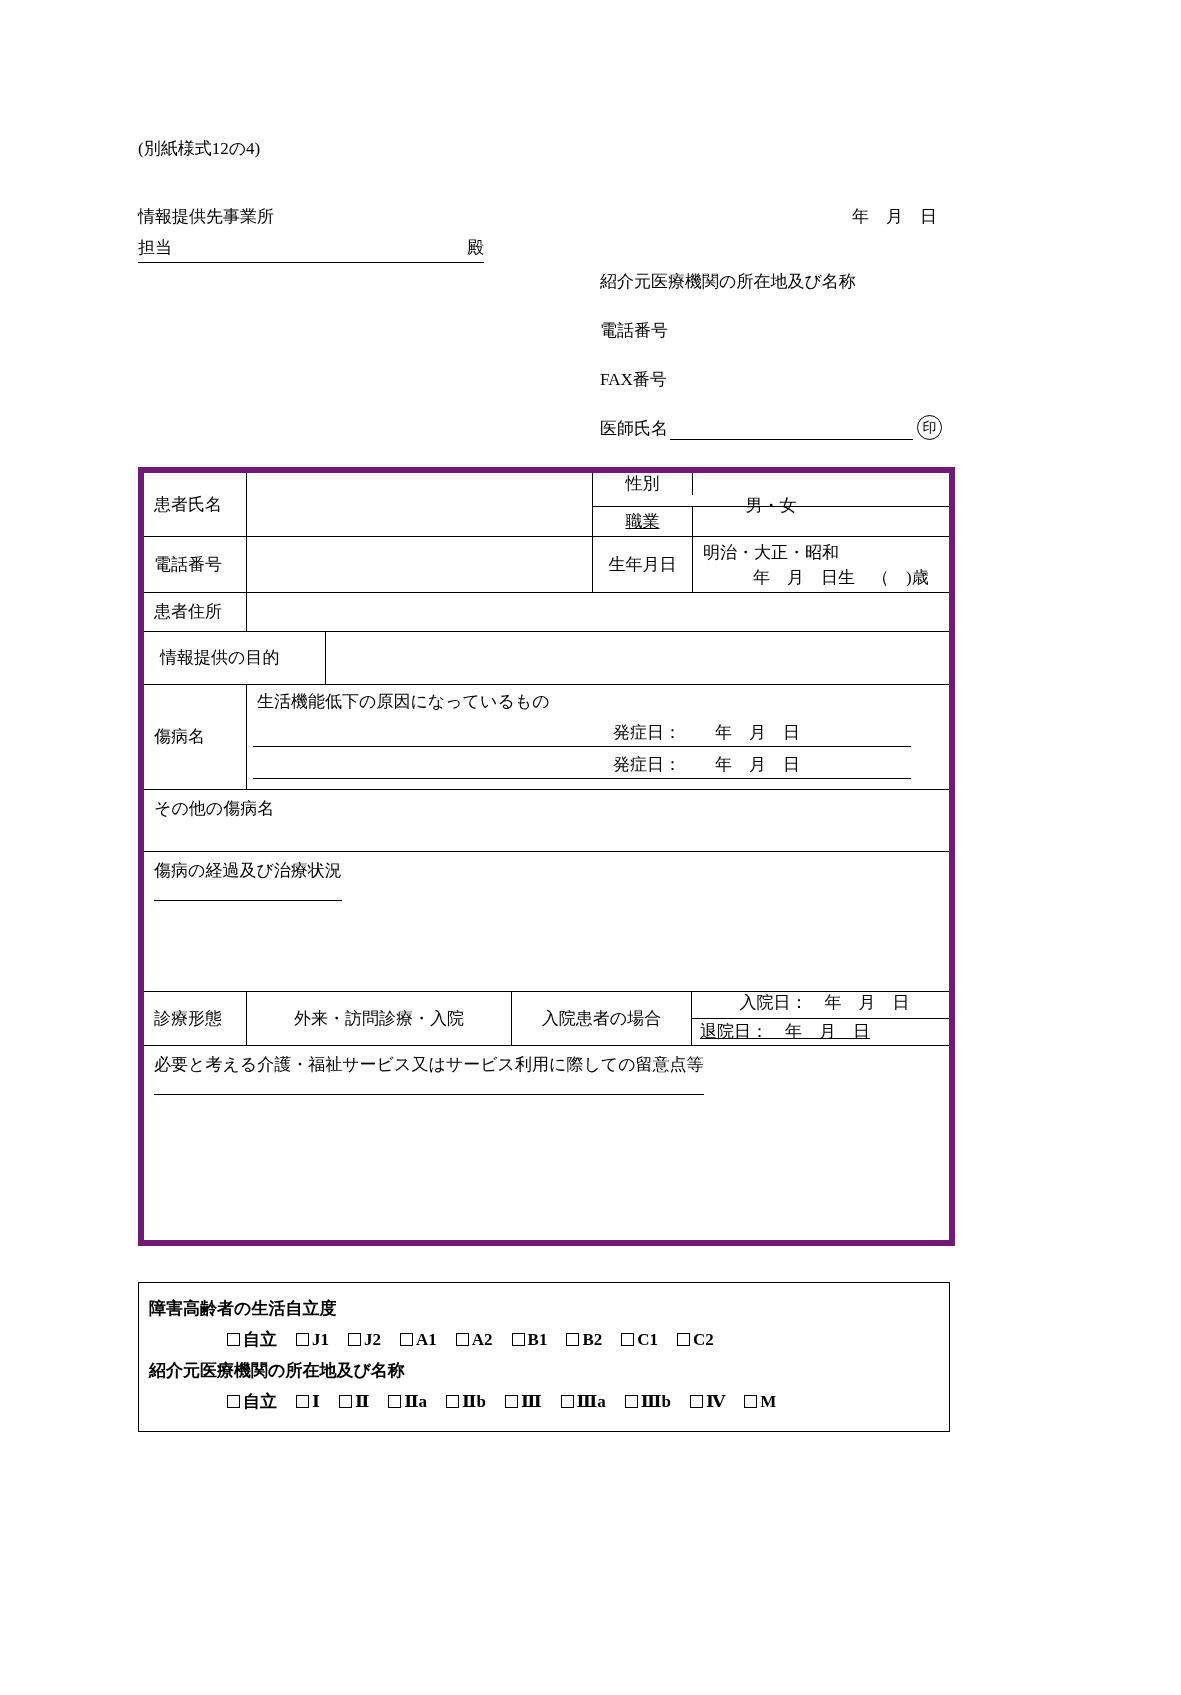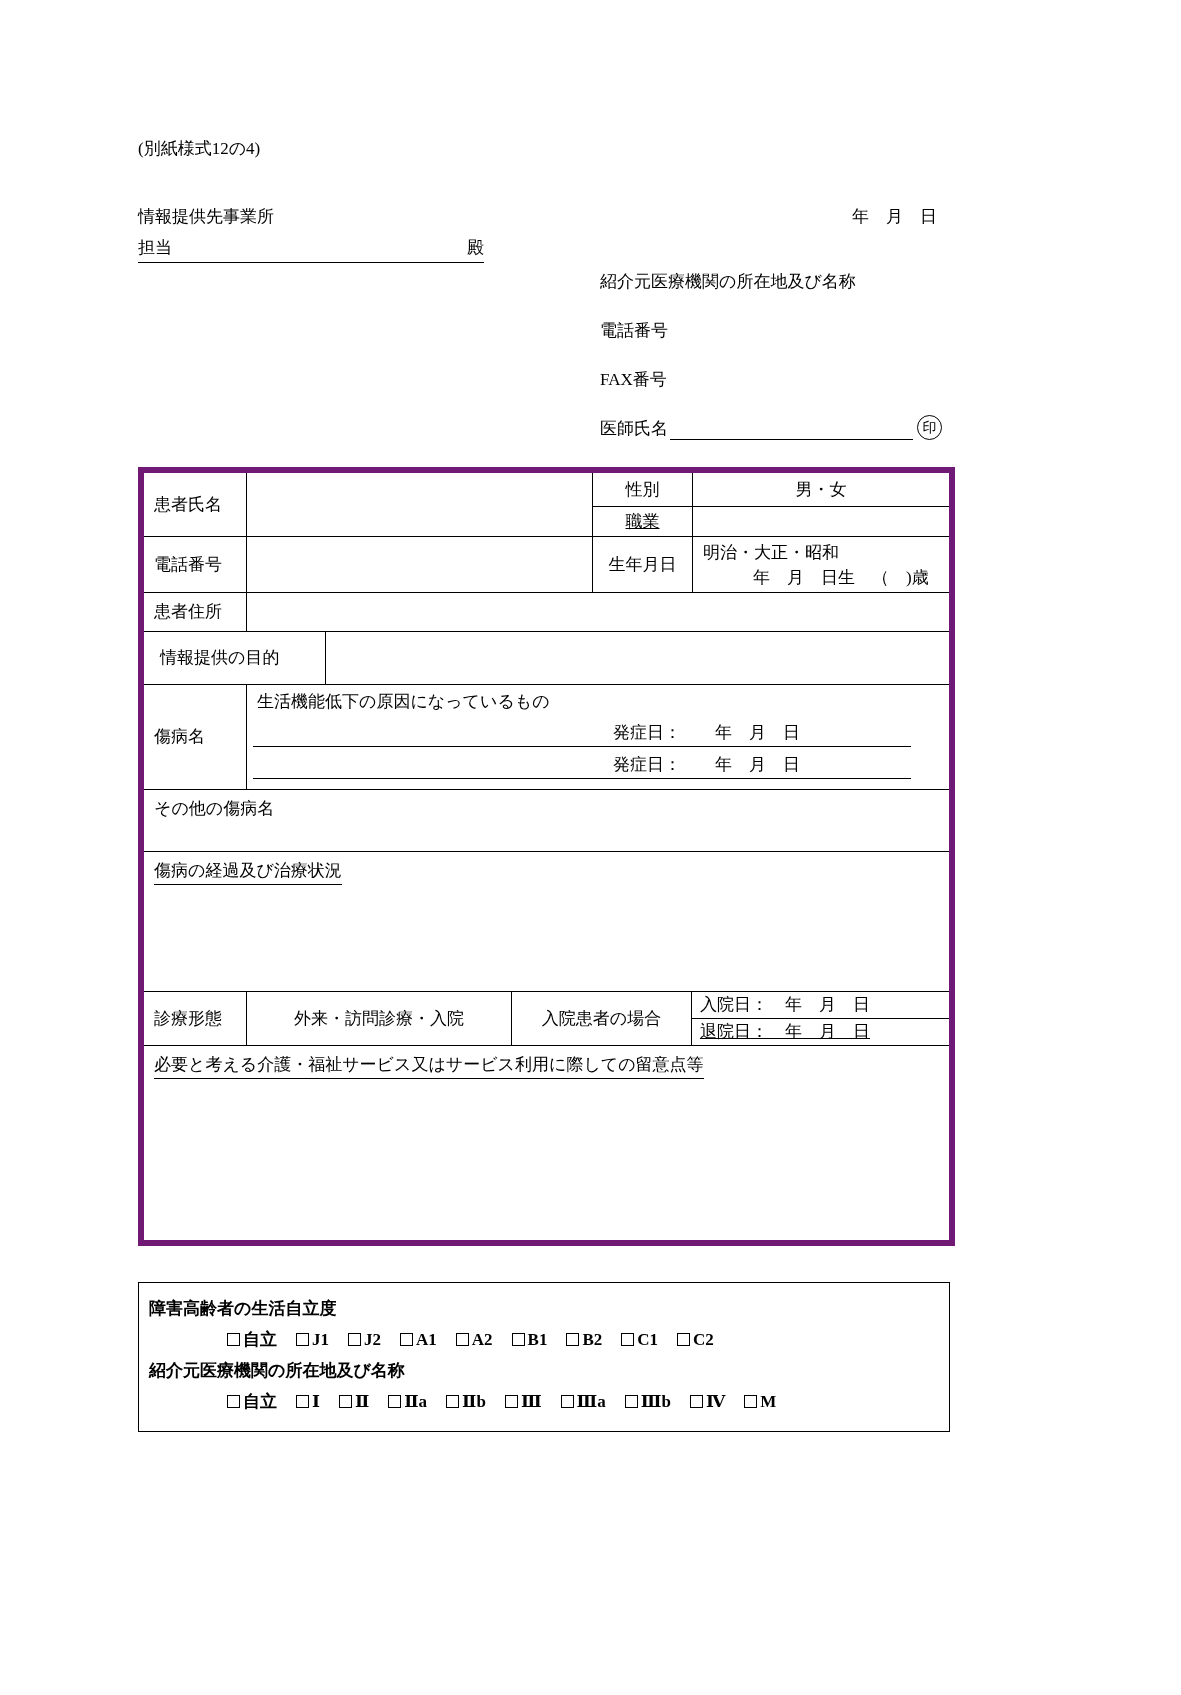--- a/index.html
+++ b/index.html
@@ -46,33 +46,33 @@
   .grow { flex:1; min-width:0; }
   .vcenter { display:flex; align-items:center; }
   .center { display:flex; align-items:center; justify-content:center; text-align:center; }
   .pl10 { padding-left:10px; }
   .pl8 { padding-left:8px; }
   .pad8 { padding:8px 10px; }
   .subcol { flex:1; display:flex; flex-direction:column; min-width:0; }
   .subrow { display:flex; flex:none; }
   .subrow.grow { flex:1;text-decoration:underline; }
   .subrow .cell { display:flex; align-items:center; }
-  .hline { border-bottom:1px solid #000; }
+  .hline { border-bottom:1px solid #000;flex-direction:column; }
 
   .birth-cell { flex:1; padding:4px 0 0 10px; line-height:1.45; }
   .birth-line2 { padding-left:50px; }
 
   .disease-content { flex:1; padding:6px 0 0 0; display:flex; flex-direction:column; }
   .disease-note { padding-left:10px; height:24px; }
   .onset-line {
     border-bottom:1px solid #000; margin:0 38px 0 6px;
     padding:7px 0 2px 360px; white-space:nowrap;
   }
 
-  .ul-label { border-bottom:1px solid #000; padding-bottom:4px; display:inline; }
+  .ul-label { border-bottom:1px solid #000; padding-bottom:20px; display:inline; }
 
   
   .indep-box { border:1px solid #000; width:812px; margin-top:36px; padding:10px 0 14px 0;font-weight:bold; }
   .indep-title { padding-left:10px; line-height:31px; }
   .cb-row { padding-left:88px; line-height:31px; display:flex; align-items:center; }
   .cb { display:inline-flex; align-items:center; margin-right:19px; white-space:nowrap; }
   .cb .box { width:13px; height:13px; border:1.5px solid #000; display:inline-block; margin-right:3px; flex:none; }
 </style>
 </head>
 <body>

